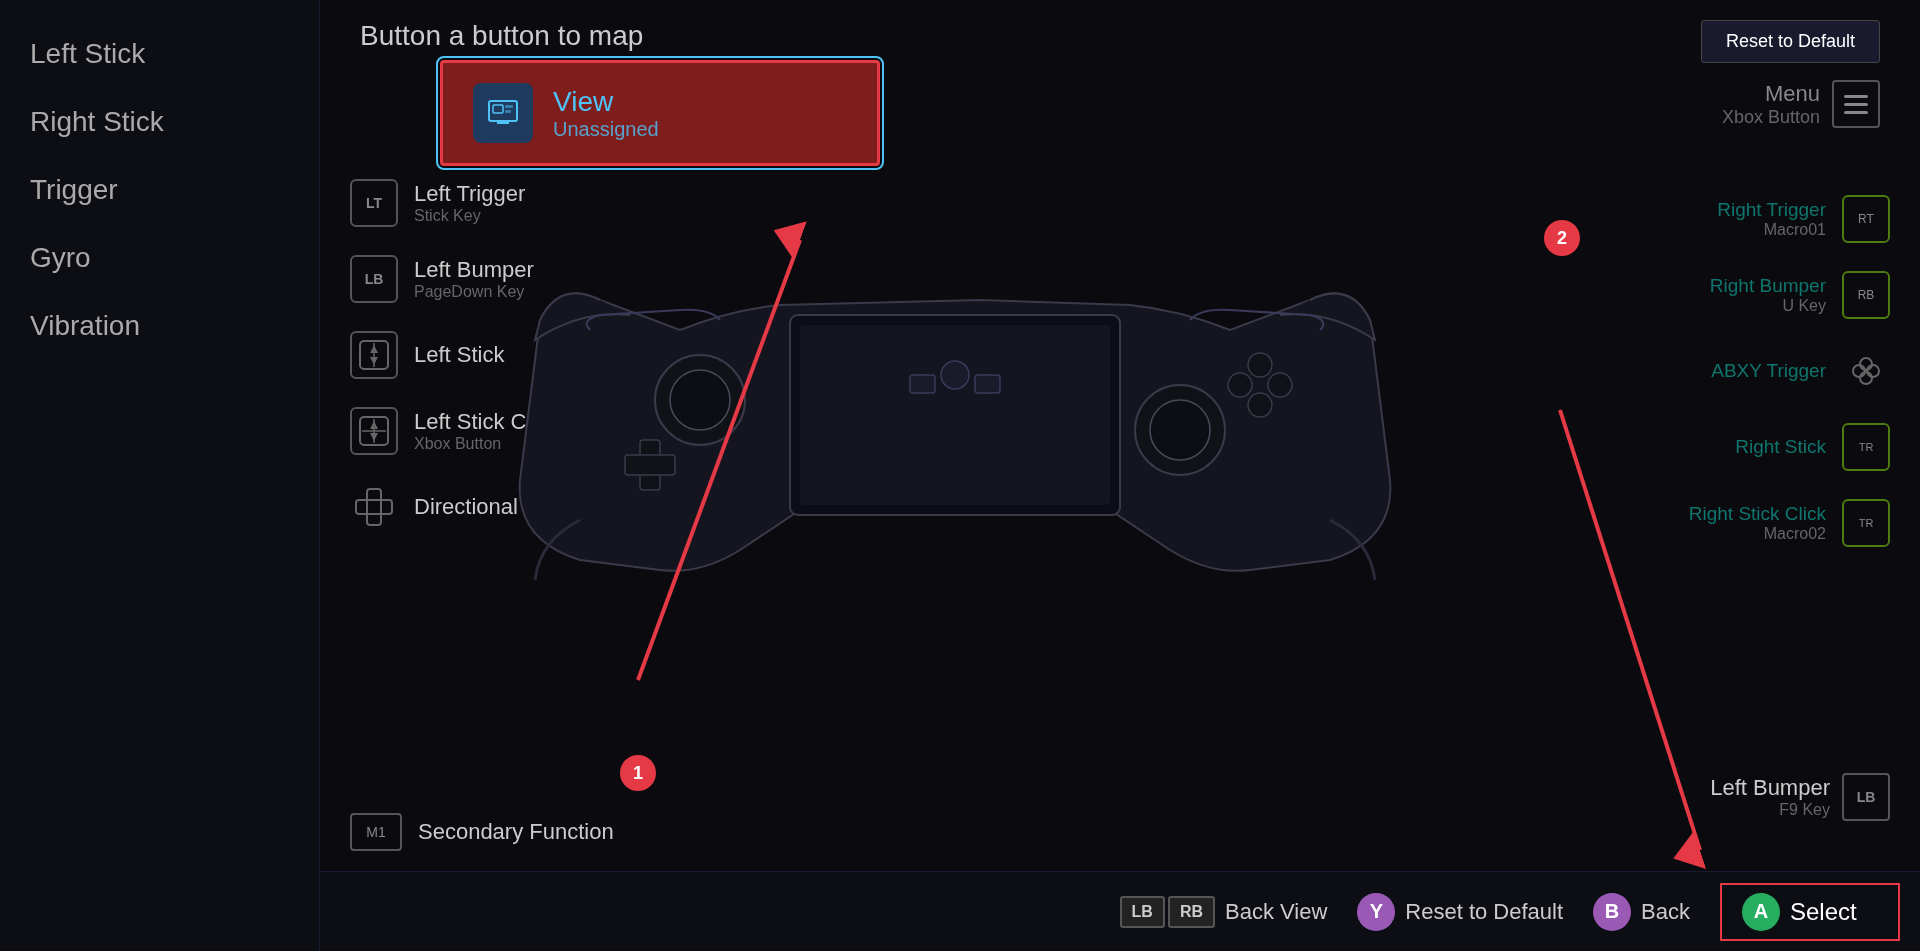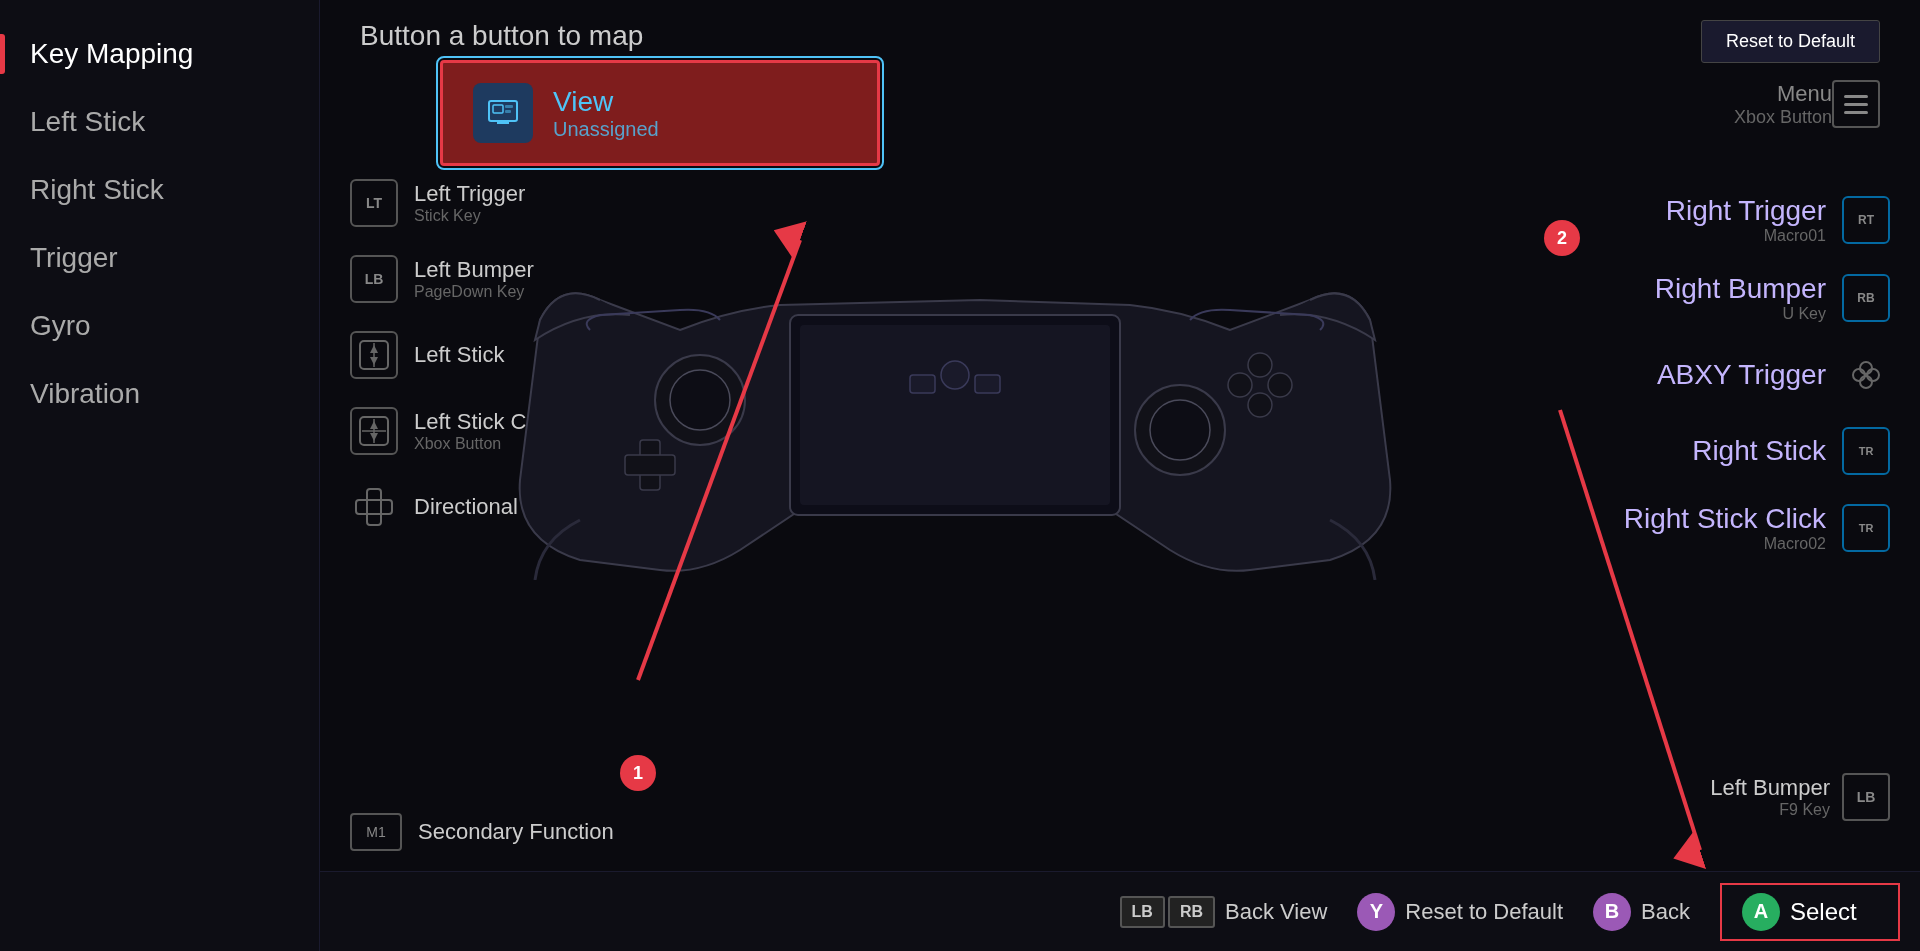--- a/index.html
+++ b/index.html
@@ -180,22 +180,22 @@
       text-align: right;
     }
     .btn-row-right {
       display: flex;
       align-items: center;
       justify-content: flex-end;
       gap: 16px;
       margin-bottom: 28px;
     }
     .btn-info-right .btn-name {
-      font-size: 28px;
-      color: #c4b5fd;
+      font-size: 19px;
+      color: #0f766e;
     }
     .btn-info-right .btn-sub {
       font-size: 16px;
       color: #666;
     }
 
     
     .secondary-row {
       position: absolute;
       bottom: 100px;
@@ -308,49 +308,46 @@
       top: 200px;
       left: 160px;
       width: 950px;
       height: 380px;
       z-index: 1;
     }
 
     
     .rt-icon {
       width: 48px; height: 48px;
-      border: 2px solid #0369a1;
+      border: 2px solid #4d7c0f;
       border-radius: 6px;
       display: flex; align-items: center; justify-content: center;
       color: #888;
       font-size: 12px;
-      font-weight: bold;
+      font-weight: normal;
       flex-shrink: 0;
     }
     .abxy-icon {
       width: 48px; height: 48px;
       display: flex; align-items: center; justify-content: center;
       flex-shrink: 0;
     }
 
     .dpad-icon {
       width: 48px; height: 48px;
       display: flex; align-items: center; justify-content: center;
       flex-shrink: 0;
       color: #666;
       font-size: 28px;
     }
   </style>
 </head>
 <body>
 
 <div class="sidebar">
-  <div class="sidebar-item active">
-    <span>Key Mapping</span>
-  </div>
   <div class="sidebar-item">
     <span>Left Stick</span>
   </div>
   <div class="sidebar-item">
     <span>Right Stick</span>
   </div>
   <div class="sidebar-item">
     <span>Trigger</span>
   </div>
   <div class="sidebar-item">
@@ -378,21 +375,21 @@
         <line x1="12" y1="28" x2="24" y2="28" stroke="#4fc3f7" stroke-width="2"></line>
       </svg>
     </div>
     <div class="view-text">
       <div class="view-name">View</div>
       <div class="view-sub">Unassigned</div>
     </div>
   </div>
 
   <div class="menu-top-right">
-    <div style="display:flex;align-items:center;">
+    <div style="display:flex;align-items:center;gap:12px;">
       <div style="text-align:right;">
         <div class="menu-label">Menu</div>
         <div class="menu-sub">Xbox Button</div>
       </div>
       <div class="menu-icon">
         <svg width="24" height="20" viewBox="0 0 24 20">
           <rect y="1" width="24" height="3" rx="1.5" fill="#888"></rect>
           <rect y="9" width="24" height="3" rx="1.5" fill="#888"></rect>
           <rect y="17" width="24" height="3" rx="1.5" fill="#888"></rect>
         </svg>

